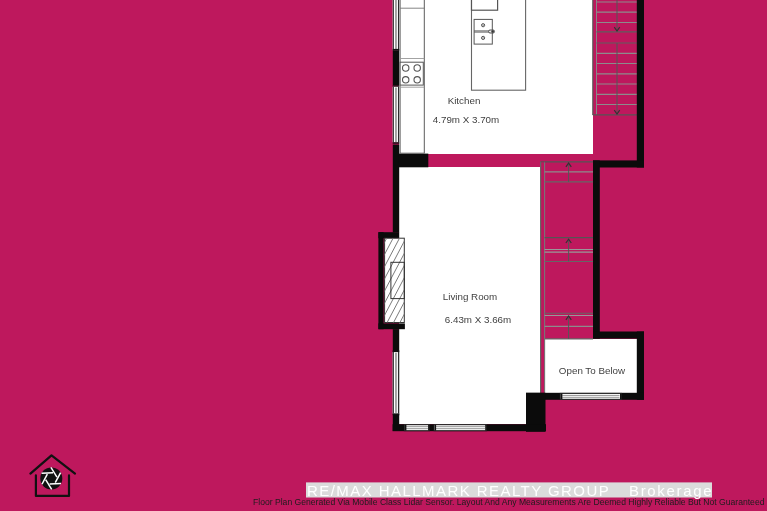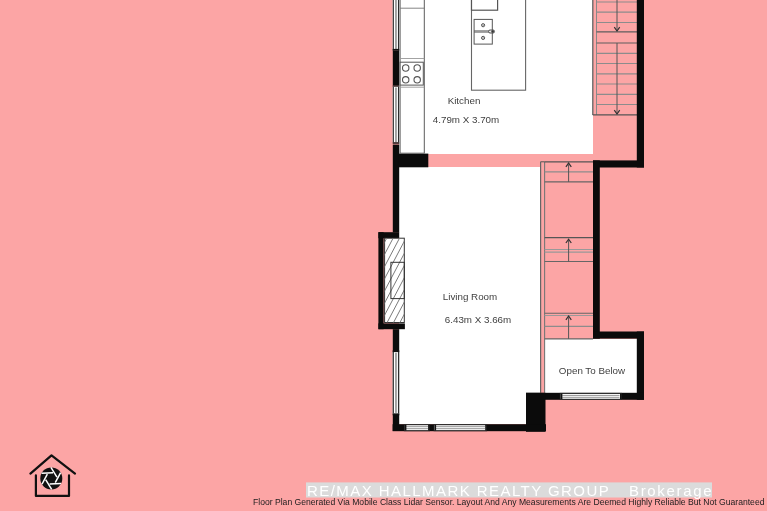--- a/index.html
+++ b/index.html
@@ -1,16 +1,16 @@
 <!DOCTYPE html>
 <html><head>
 <meta charset="utf-8">
 <style>
   html,body{margin:0;padding:0;background:#fff;}
-  #page{position:relative;width:767px;height:511px;background:#fca5a5;overflow:hidden;
+  #page{position:relative;width:767px;height:511px;background:#be185d;overflow:hidden;
         font-family:"Liberation Sans", sans-serif;}
   svg{display:block;}
 </style>
 </head>
 <body>
 <div id="page">
 <svg width="767" height="511" viewBox="0 0 767 511" xmlns="http://www.w3.org/2000/svg">
 <defs>
   <clipPath id="fphatch">
           <rect x="384.6" y="238.2" width="19.7" height="84.3"></rect>

